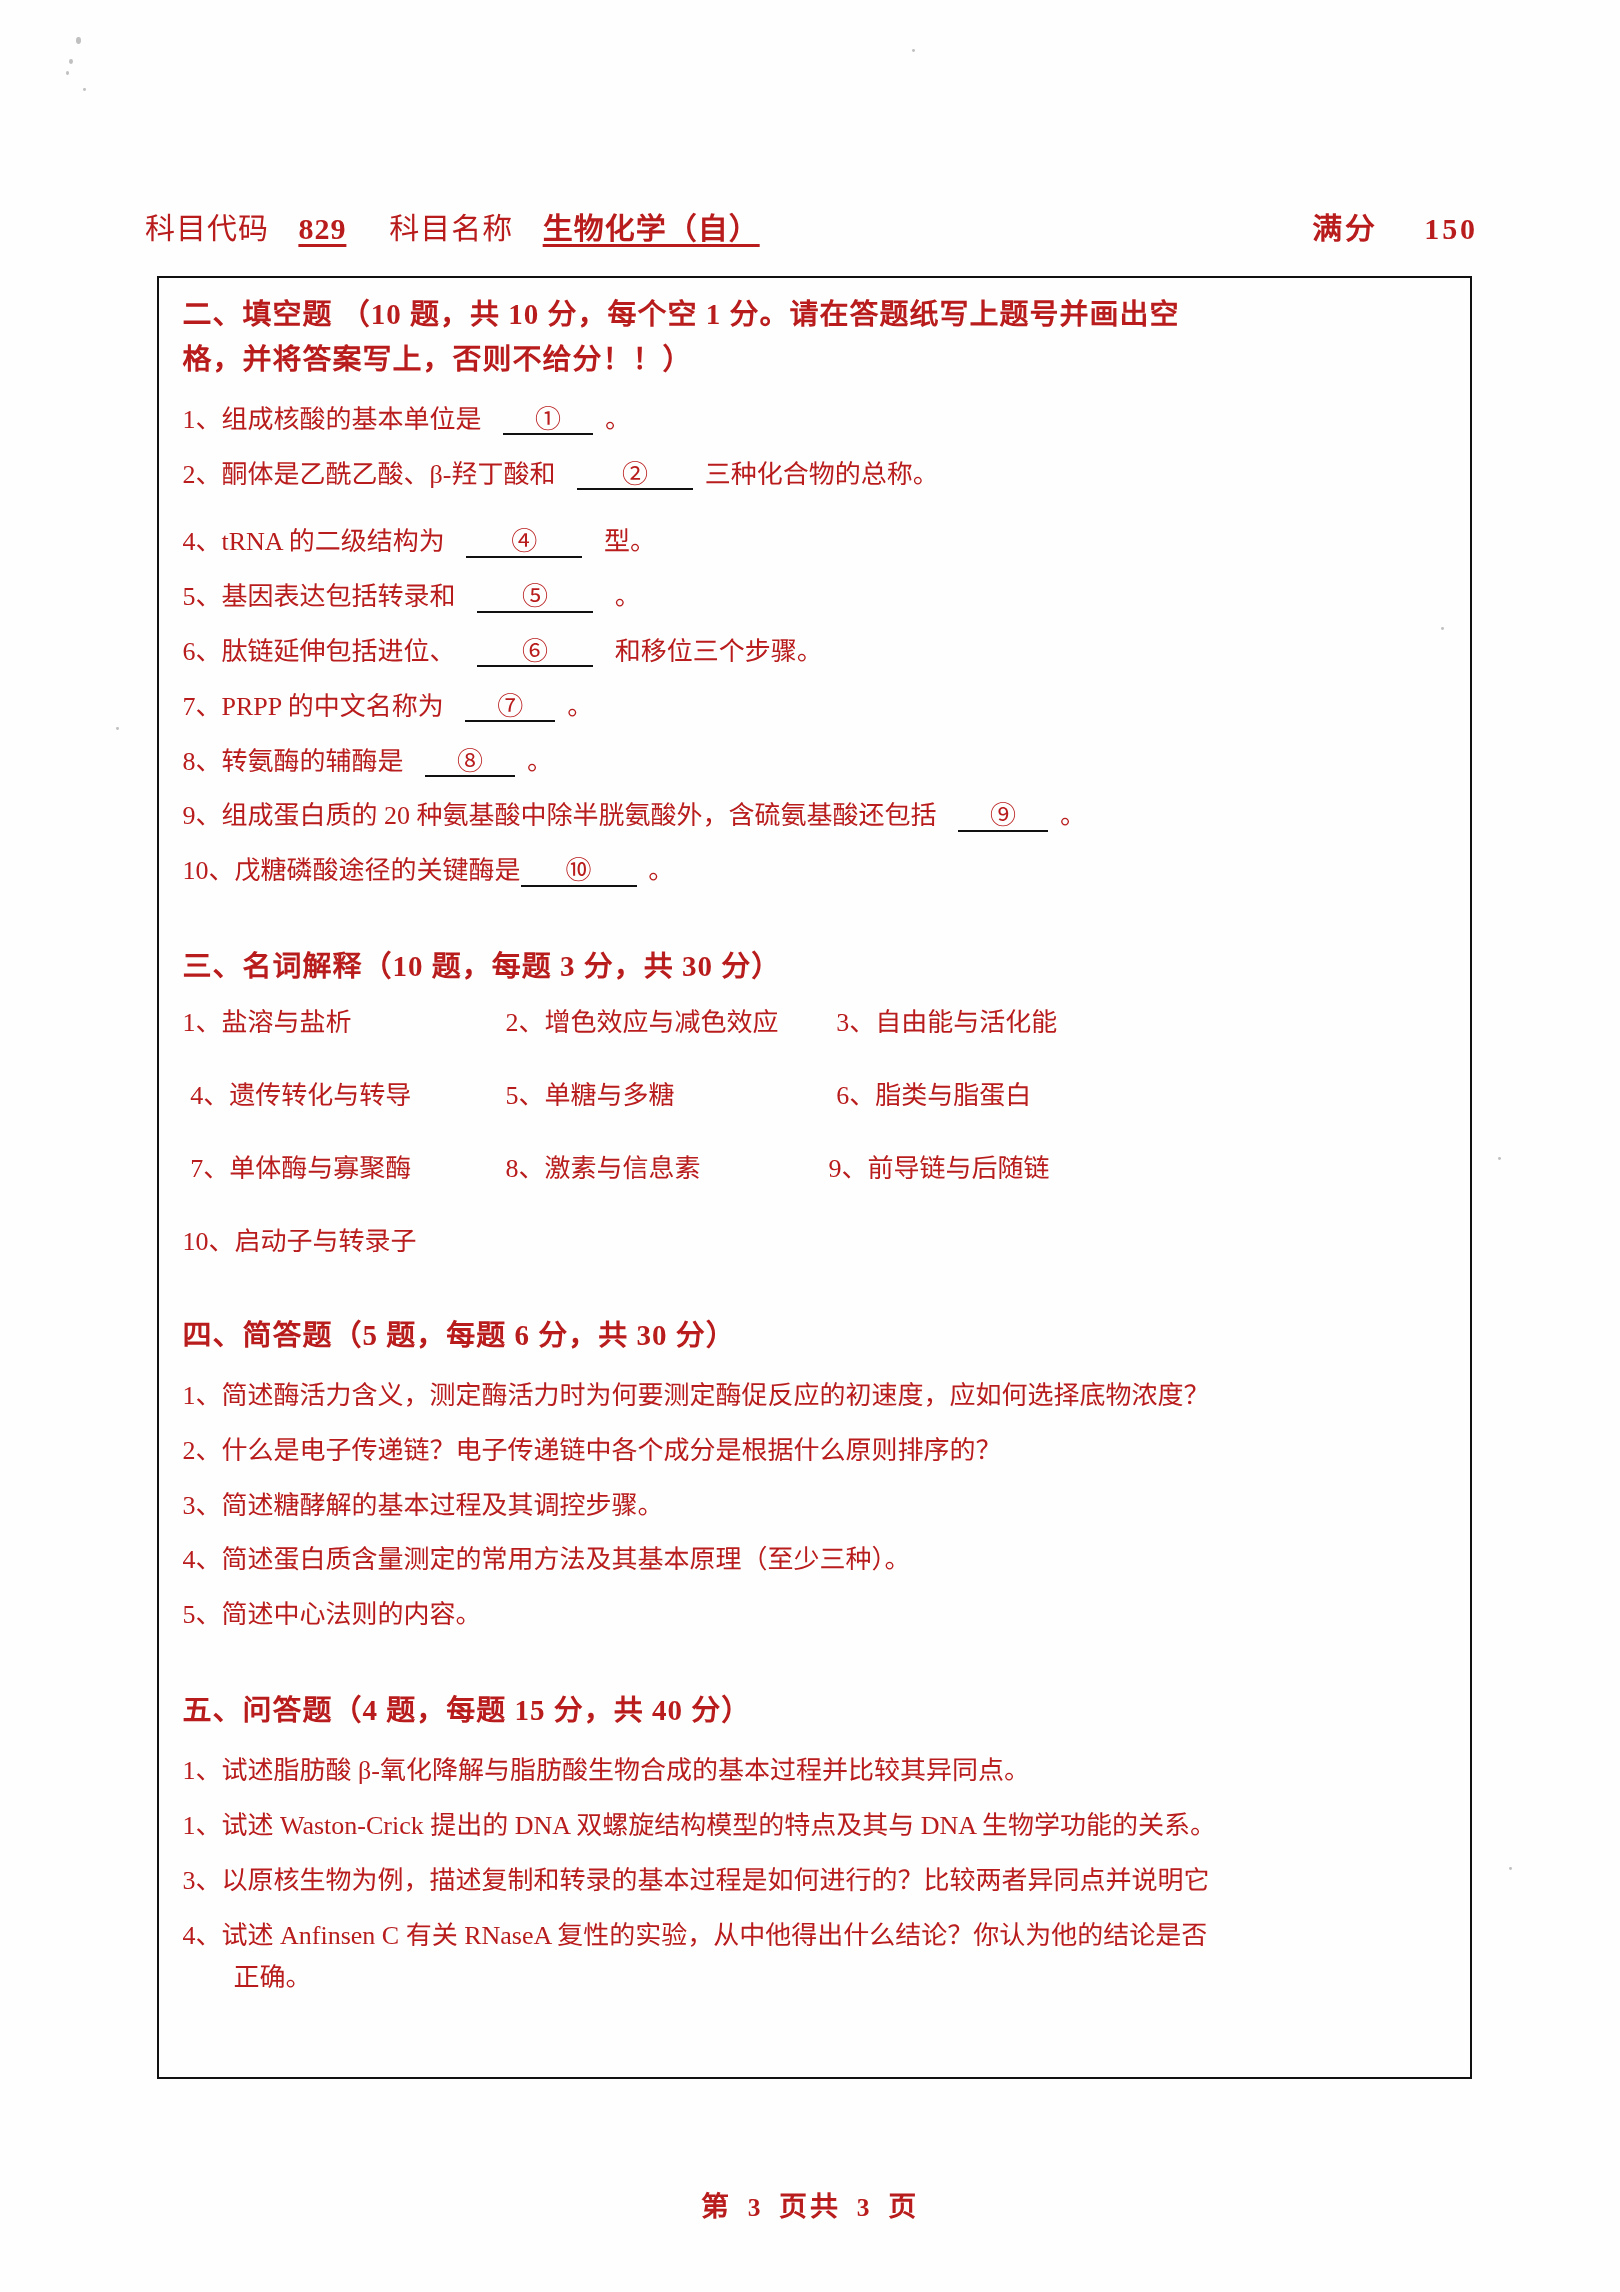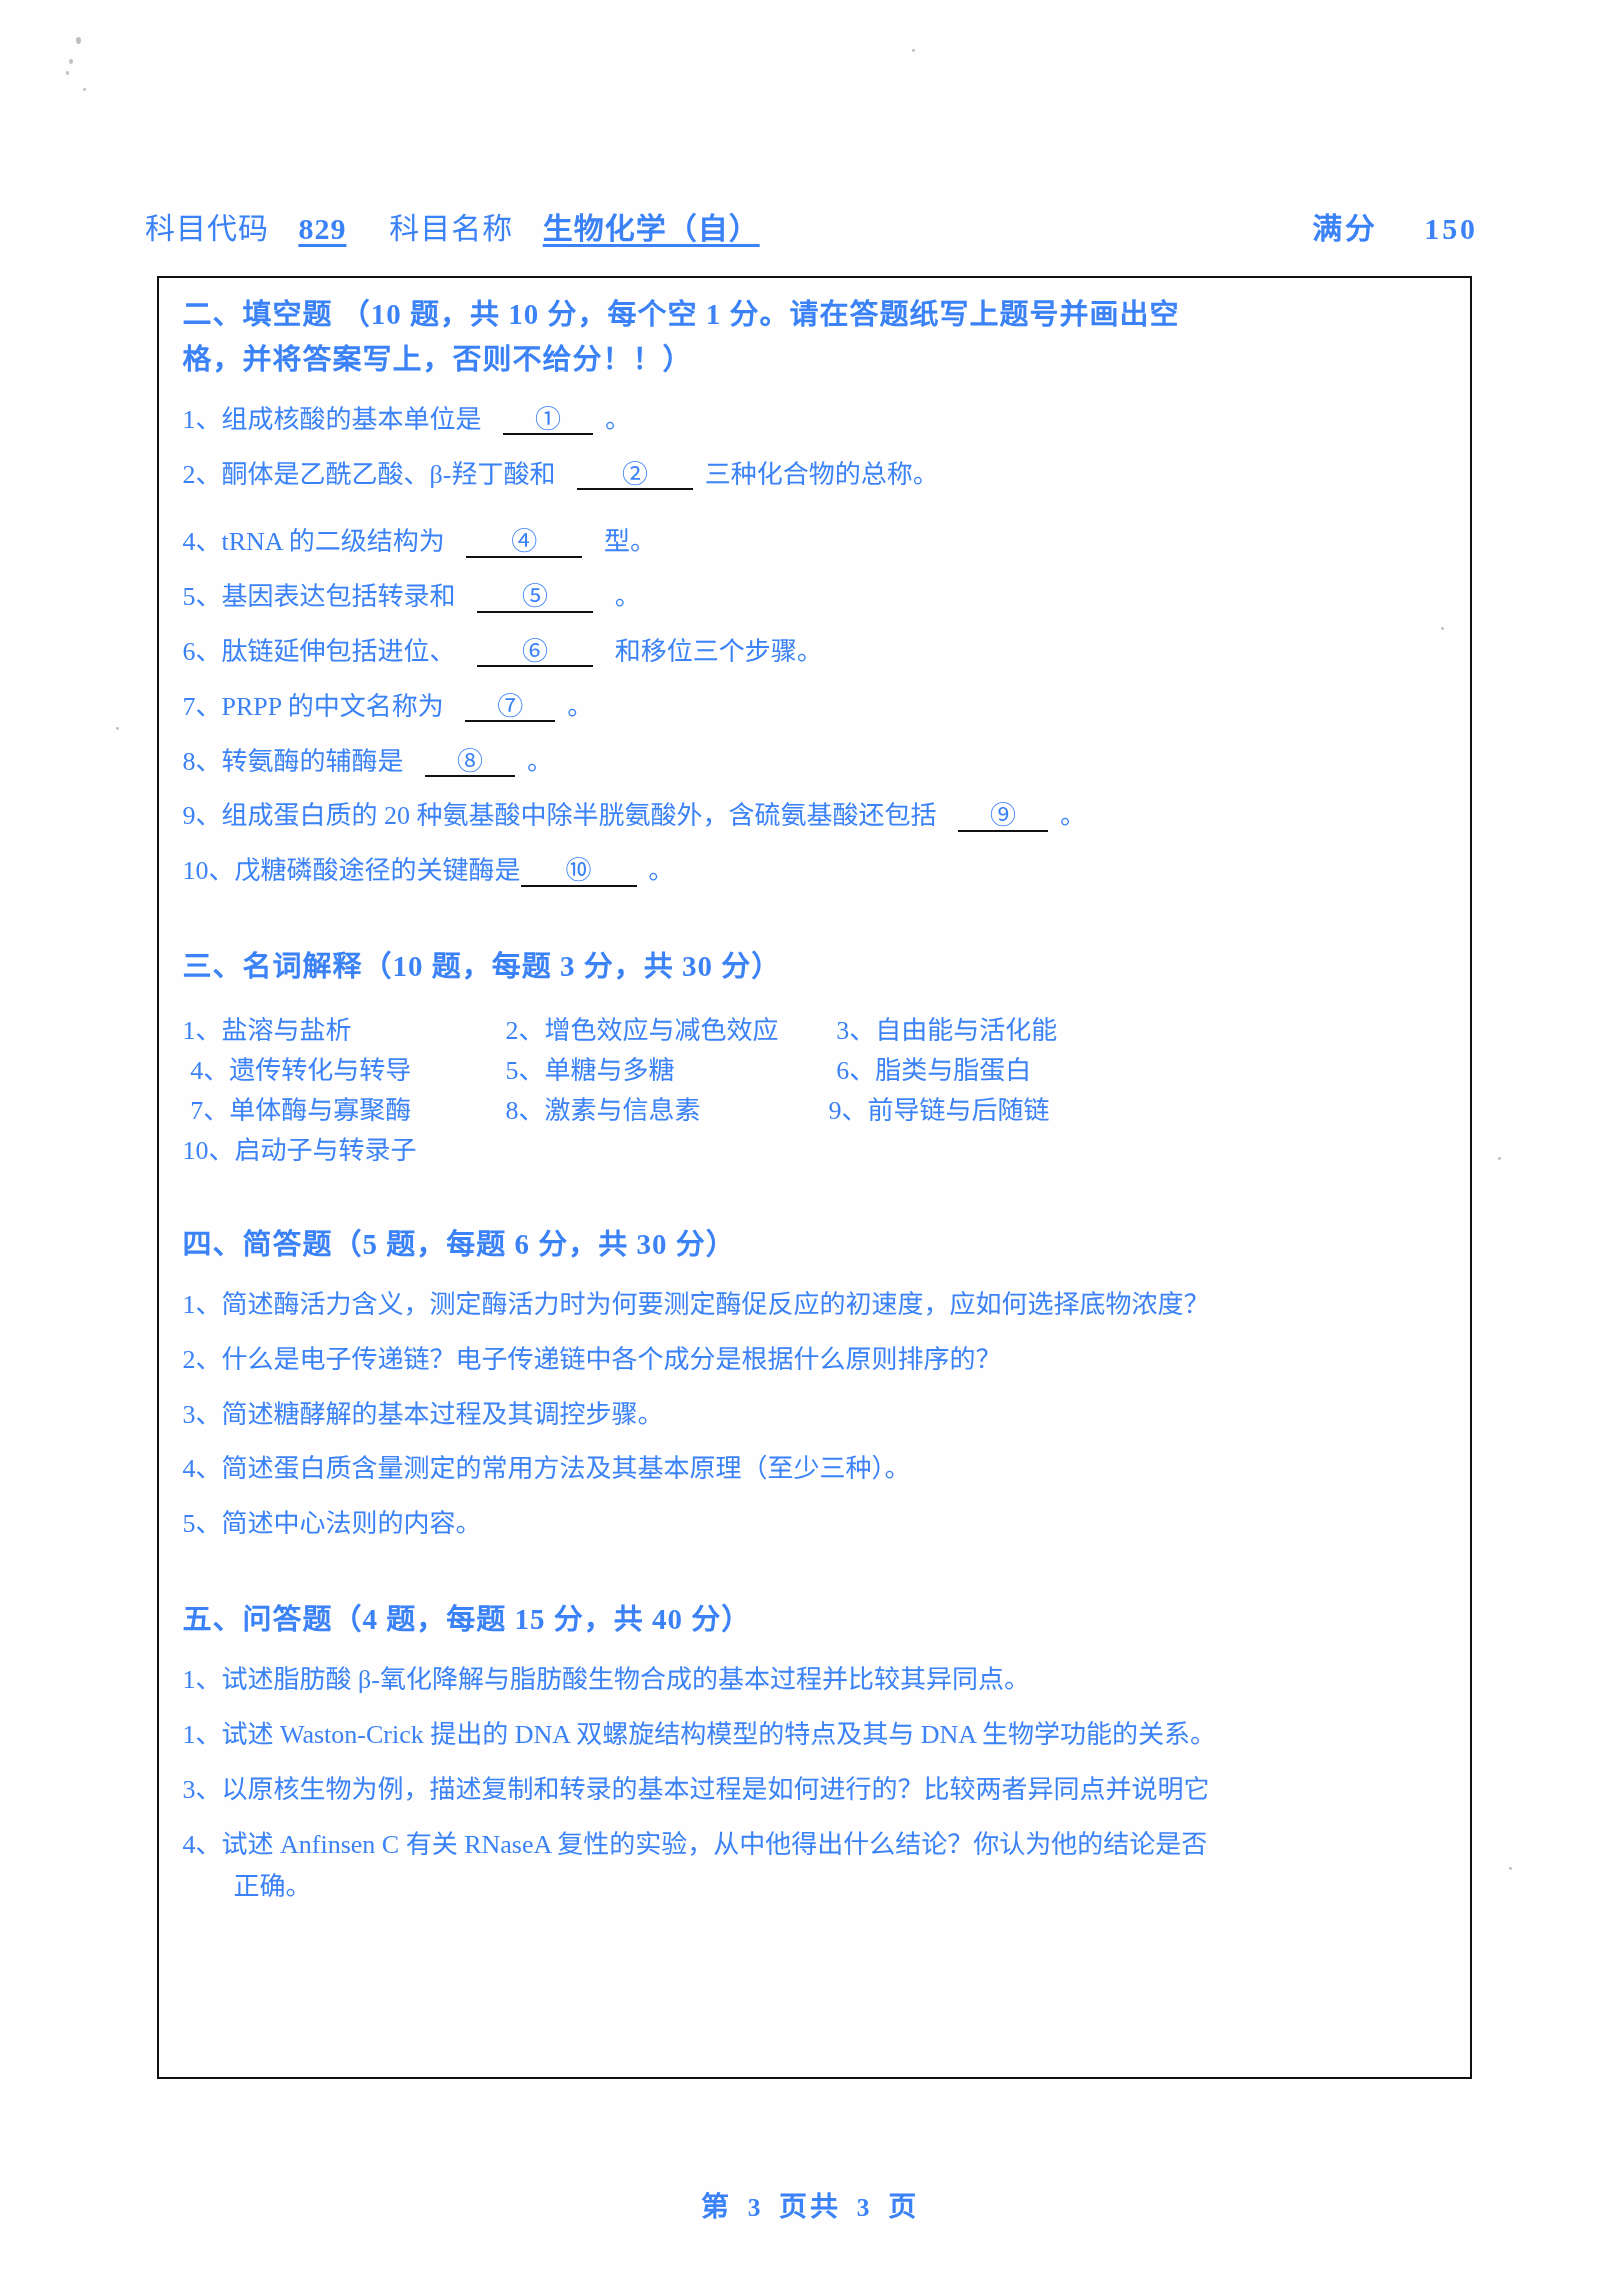--- a/index.html
+++ b/index.html
@@ -8,21 +8,21 @@
     padding: 0;
     background: #ffffff;
   }
   .page {
     position: relative;
     width: 1620px;
     height: 2293px;
     background: #fefefe;
     overflow: hidden;
     font-family: "Liberation Serif", "DejaVu Serif", serif;
-    color: #3b82f6;
+    color: #b91c1c;
   }
 
   
   .speckle {
     position: absolute;
     background: #8d8d8d;
     border-radius: 50%;
     opacity: .55;
   }
 
@@ -106,24 +106,24 @@
 
   
   .blk-fill   { margin-top: 17.6px; }
   .row-gap    { height: 12.7px; }
   .sec-gap-lg { height: 53px; }
 
   
   .terms {
     display: grid;
     grid-template-columns: 323px 323px auto;
-    row-gap: 1px;
+    row-gap: 34px;
     font-size: 26px;
     line-height: 1.5;
-    margin-top: 22px;
+    margin-top: 14px;
   }
   .terms .cell { white-space: nowrap; }
   .terms .cell.pad { padding-left: 7.8px; }
 
   
   .footer {
     position: absolute;
     left: 0;
     top: 2184px;
     width: 1620px;

